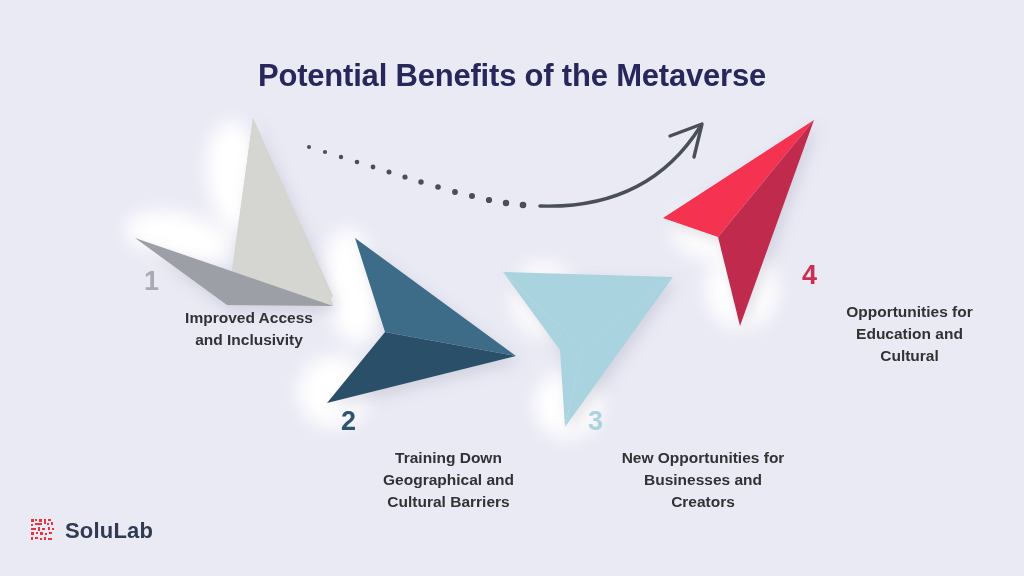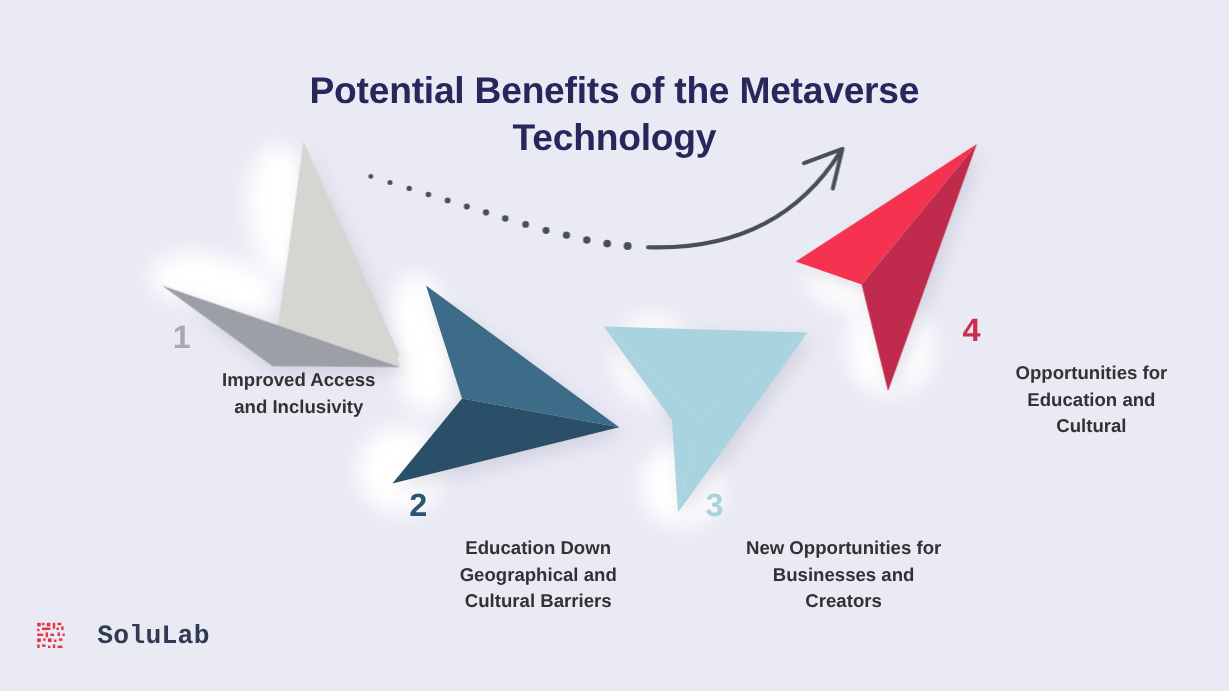--- a/index.html
+++ b/index.html
@@ -75,22 +75,21 @@
   #step4 { left: 802px; top: 262px; width: 215px; }
   #step4 .step-num { color: #cc2e52; }
 
   
   #logo {
     position: absolute;
     left: 30px;
     top: 518px;
     display: flex;
     align-items: center;
-    gap: 25px;
-    font-family: Liberation Mono, monospace;
+    gap: 9px;
   }
   #logo-mark {
     width: 26px;
     height: 26px;
     display: block;
   }
   #logo-text {
     font-size: 22px;
     font-weight: bold;
     color: #2f3b52;
@@ -98,21 +97,20 @@
     line-height: 1;
   }
 </style>
 </head>
 <body>
 
 <div id="stage">
 
   <div id="title">
     <div>Potential Benefits of the Metaverse</div>
-    <div>Technology</div>
   </div>
 
   <svg id="art" viewBox="0 0 1024 576">
     <defs>
       <filter id="glow" x="-60%" y="-60%" width="220%" height="220%">
         <feGaussianBlur in="SourceGraphic" stdDeviation="9"></feGaussianBlur>
       </filter>
       <filter id="softshadow" x="-60%" y="-60%" width="220%" height="220%">
         <feDropShadow dx="4" dy="6" stdDeviation="7" flood-color="#9a9ab0" flood-opacity="0.30"></feDropShadow>
       </filter>
@@ -176,21 +174,21 @@
   </svg>
 
   <div class="step" id="step1">
     <div class="step-num">1</div>
     <div class="step-label">Improved Access
 and Inclusivity</div>
   </div>
 
   <div class="step" id="step2">
     <div class="step-num">2</div>
-    <div class="step-label">Education Down
+    <div class="step-label">Training Down
 Geographical and
 Cultural Barriers</div>
   </div>
 
   <div class="step" id="step3">
     <div class="step-num">3</div>
     <div class="step-label">New Opportunities for
 Businesses and
 Creators</div>
   </div>

